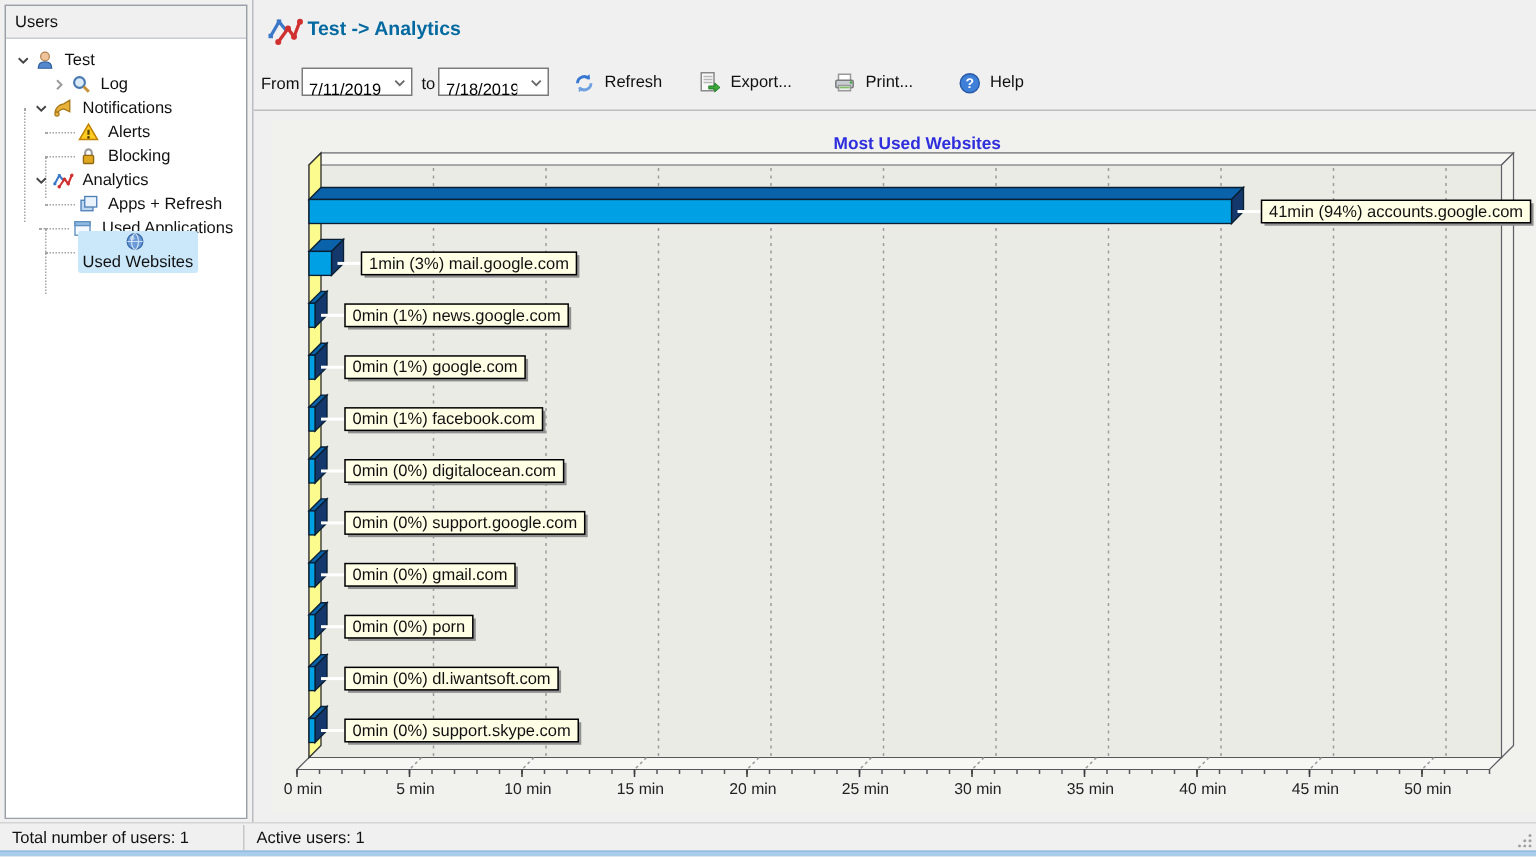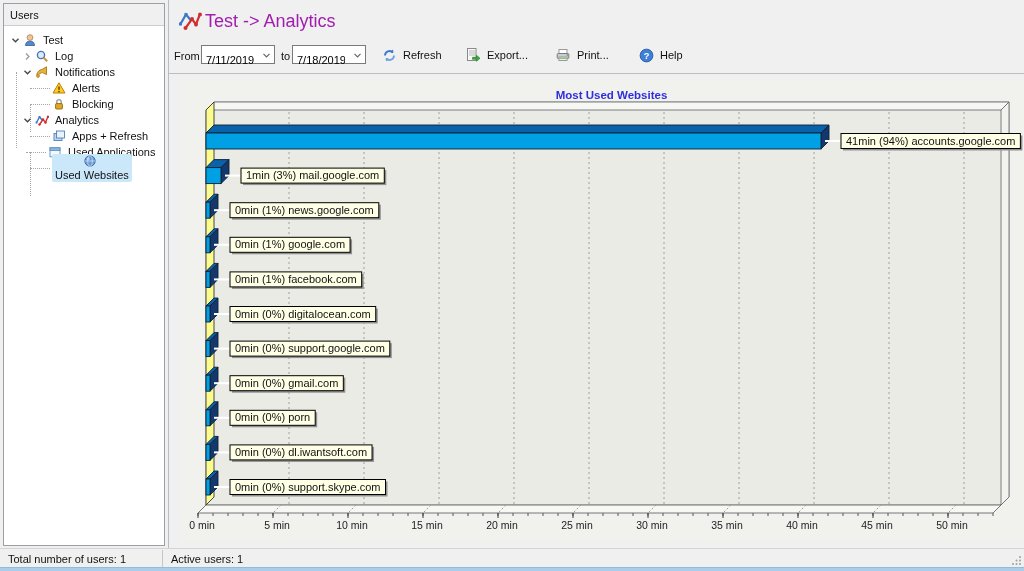--- a/index.html
+++ b/index.html
@@ -16,21 +16,21 @@
   .selwrap { display:flex; align-items:center; background:#CBE8FA; border-radius:2px;flex-direction:column; }
   .exp { width:11px; height:11px; display:inline-block; margin-right:2px; flex:0 0 11px; }
   .ticon { width:14px; height:14px; margin-right:3px; flex:0 0 14px; }
   .stub { display:inline-block; width:20px; height:0; border-top:1px dotted #A6A6A6; margin-right:2px; flex:0 0 20px; }
   .vguide { position:absolute; width:0; border-left:1px dotted #A6A6A6; }
 
   
   #main { position:absolute; left:168px; top:0; width:856px; height:548px; background:#F0F0F0; border-left:1px solid #B9BCC0; }
   .pg-header { position:absolute; left:0; top:0; width:100%; height:38px; }
   .pg-header .hicon { position:absolute; left:9px; top:8px; }
-  .pg-title { position:absolute; left:36px; top:11px; font-size:18px; color:#a21caf; }
+  .pg-title { position:absolute; left:36px; top:11px; font-size:13px; color:#0369a1;font-weight:bold; }
   .toolbar { position:absolute; left:0; top:40px; width:100%; height:32px; }
   .tb-lbl { position:absolute; top:10px; }
   .combo { position:absolute; top:5px; width:74px; height:19px; border:1px solid #7A7A7A; background:#fff; }
   .combo input { border:0; outline:0; width:52px; height:28px; font:11px "Liberation Sans",sans-serif; padding-left:4px; background:transparent; }
   .combo .chev { position:absolute; right:2px; top:4px; width:11px; height:11px; }
   .tb-btn { position:absolute; top:4px; height:22px; display:flex; align-items:center; gap:6px; background:transparent; border:0; font:11px "Liberation Sans",sans-serif; color:#111; cursor:default; }
   .tb-sep { position:absolute; left:0; top:73px; width:856px; border-top:1px solid #BDBDBD; }
 
   
   .chart-panel { position:absolute; left:12px; top:80px; width:844px; height:462px; background:#F1F1EE; }
@@ -61,21 +61,21 @@
         <svg class="exp" viewBox="0 0 11 11">
             <path d="M2.5 3.8 L5.5 6.8 L8.5 3.8" fill="none" stroke="#444" stroke-width="1.3"></path>
           </svg>
         <svg class="ticon" viewBox="0 0 14 14">
             <path d="M2.5,12.5 Q2.5,8.2 7,8.2 Q11.5,8.2 11.5,12.5 Z" fill="#5588CC" stroke="#2F5E9E" stroke-width="0.8"></path>
             <circle cx="7" cy="4.6" r="2.9" fill="#F0C49A" stroke="#B08050" stroke-width="0.8"></circle>
           </svg>
         <span class="lbl">Test</span>
       </div>
 
-      <div class="trow" style="padding-left:18px">
+      <div class="trow" style="padding-left:30px">
         <svg class="exp" viewBox="0 0 11 11">
             <path d="M4 2.5 L7 5.5 L4 8.5" fill="none" stroke="#9A9A9A" stroke-width="1.3"></path>
           </svg>
         <svg class="ticon" viewBox="0 0 14 14">
             <circle cx="6" cy="6" r="3.6" fill="#DCEBF8" stroke="#4878B0" stroke-width="1.4"></circle>
             <line x1="8.7" y1="8.7" x2="12.2" y2="12.2" stroke="#C8923A" stroke-width="2"></line>
           </svg>
         <span class="lbl">Log</span>
       </div>
 

